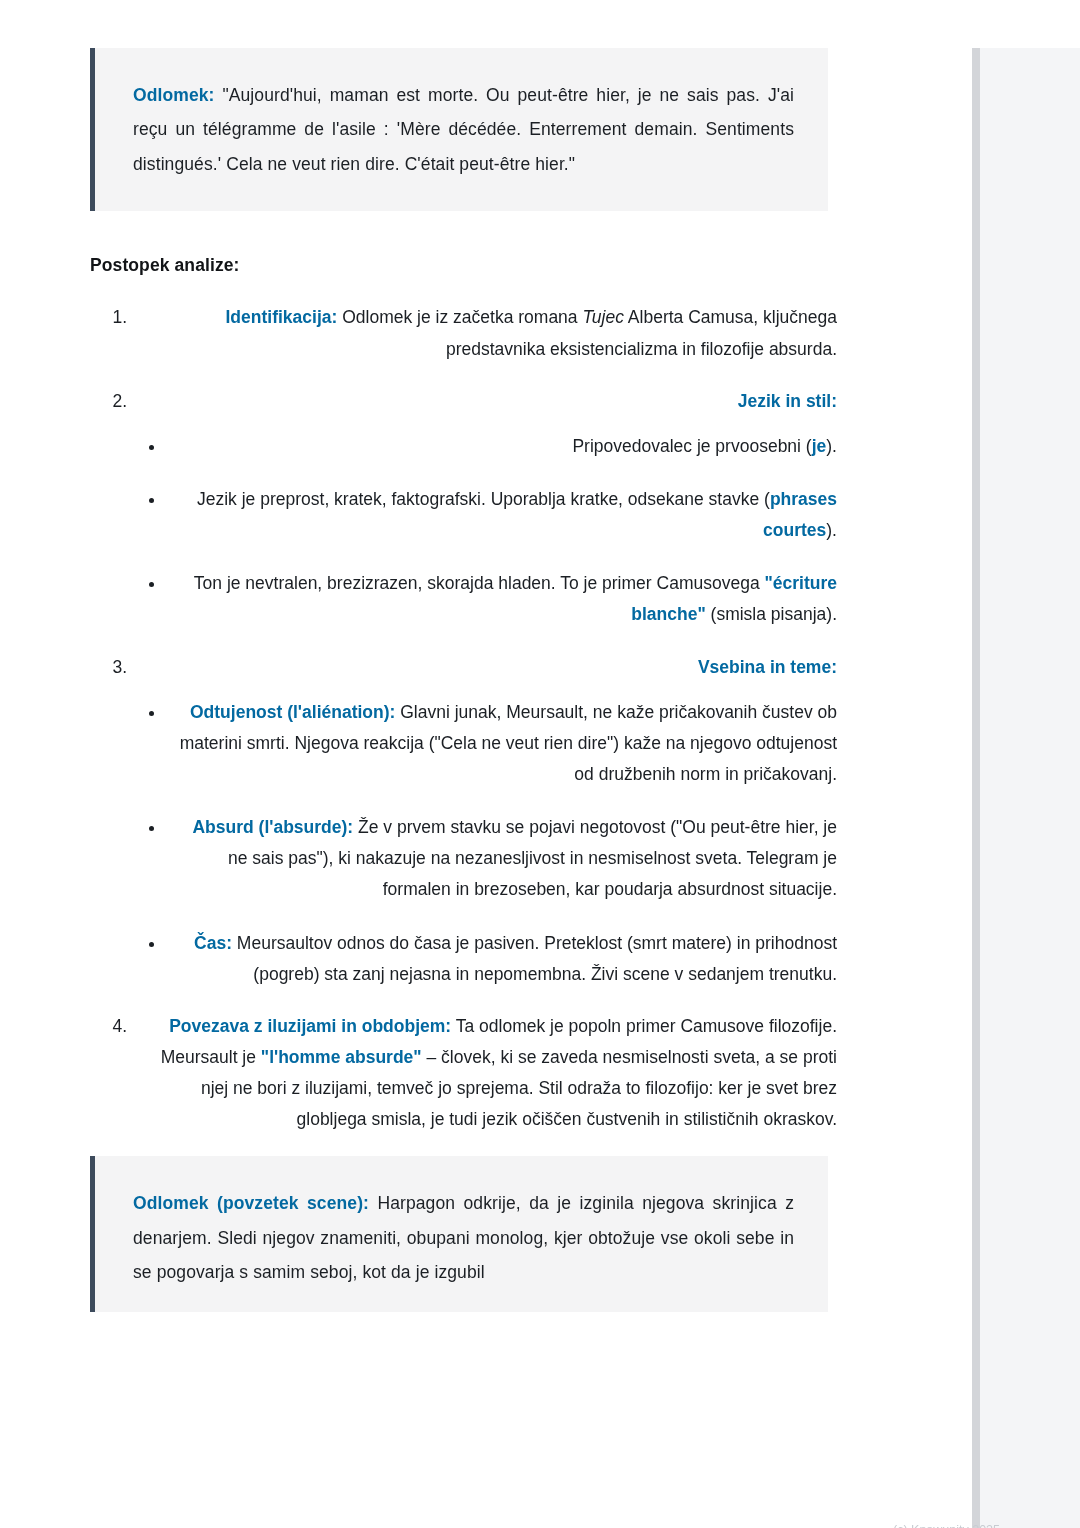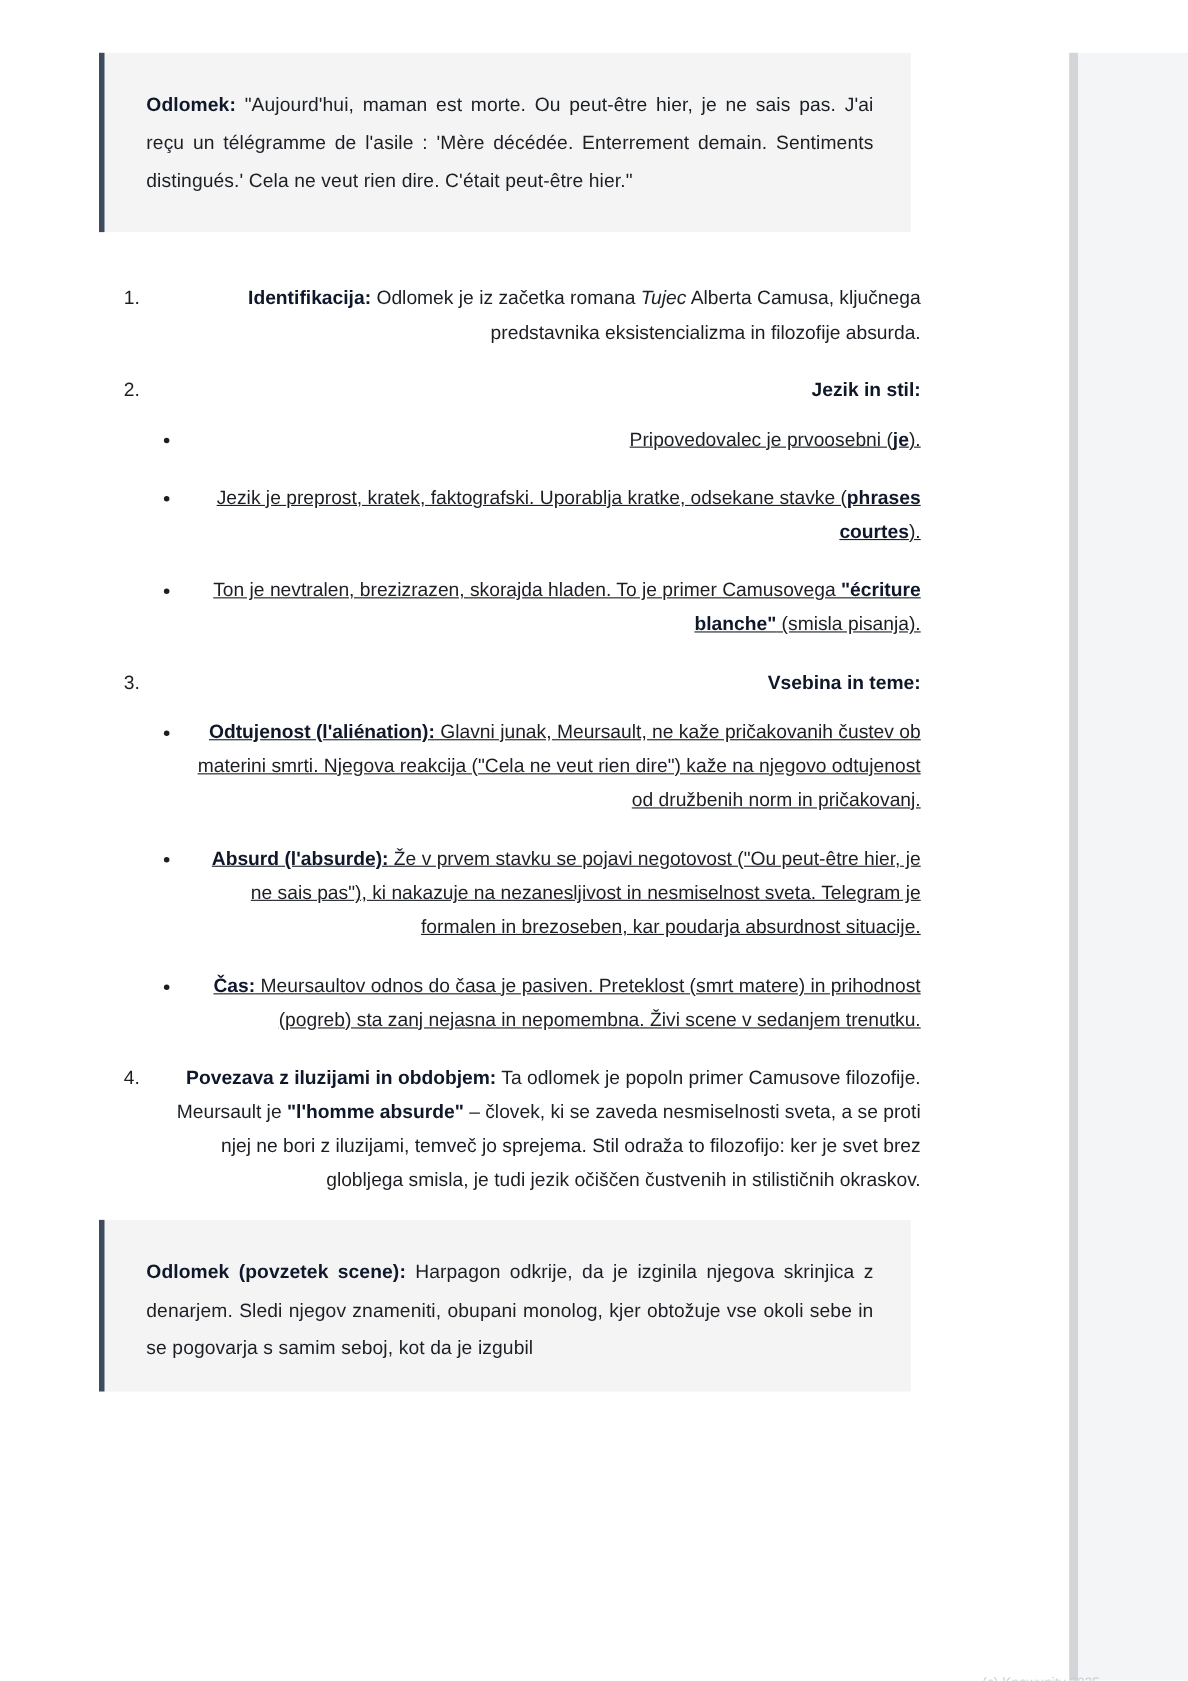--- a/index.html
+++ b/index.html
@@ -102,30 +102,29 @@
     margin: 14px 0 0 0;
     padding: 0 0 0 26px;
     list-style-type: disc;
     font-size: 17.5px;
   }
   ul.sub > li {
     margin: 0 0 22px 0;
     line-height: 1.78;
     padding-left: 6px;
     color: #1b1f24;
-    text-decoration: underline;
   }
   ul.sub > li:last-child {
     margin-bottom: 2px;
   }
   ul.sub > li::marker {
     color: #1b1f24;
   }
 
-  b, strong { font-weight: bold; color: #0f172a; }
+  b, strong { font-weight: bold; color: #0369a1; }
   i, em { font-style: italic; }
 
   
   .primer-heading {
     font-size: 23px;
     color: #9aa1aa;
     font-weight: normal;
     margin: 44px 0 28px 0;
     letter-spacing: 0.1px;
   }
@@ -151,20 +150,21 @@
 
 <div id="side-panel"></div>
 <div id="scroll-track"></div>
 
 <div id="page">
 
   <blockquote class="quote">
     <p><b>Odlomek:</b><span> "Aujourd'hui, maman est morte. Ou peut-être hier, je ne sais pas. J'ai reçu un télégramme de l'asile : 'Mère décédée. Enterrement demain. Sentiments distingués.' Cela ne veut rien dire. C'était peut-être hier."</span></p>
   </blockquote>
 
+  <div class="section-label">Postopek analize:</div>
 
   <ol class="steps">
 
     <li>
       <b>Identifikacija:</b><span> Odlomek je iz začetka romana </span><i>Tujec</i><span> Alberta Camusa, ključnega predstavnika eksistencializma in filozofije absurda.</span>
     </li>
 
     <li>
       <b>Jezik in stil:</b>
       <ul class="sub">

